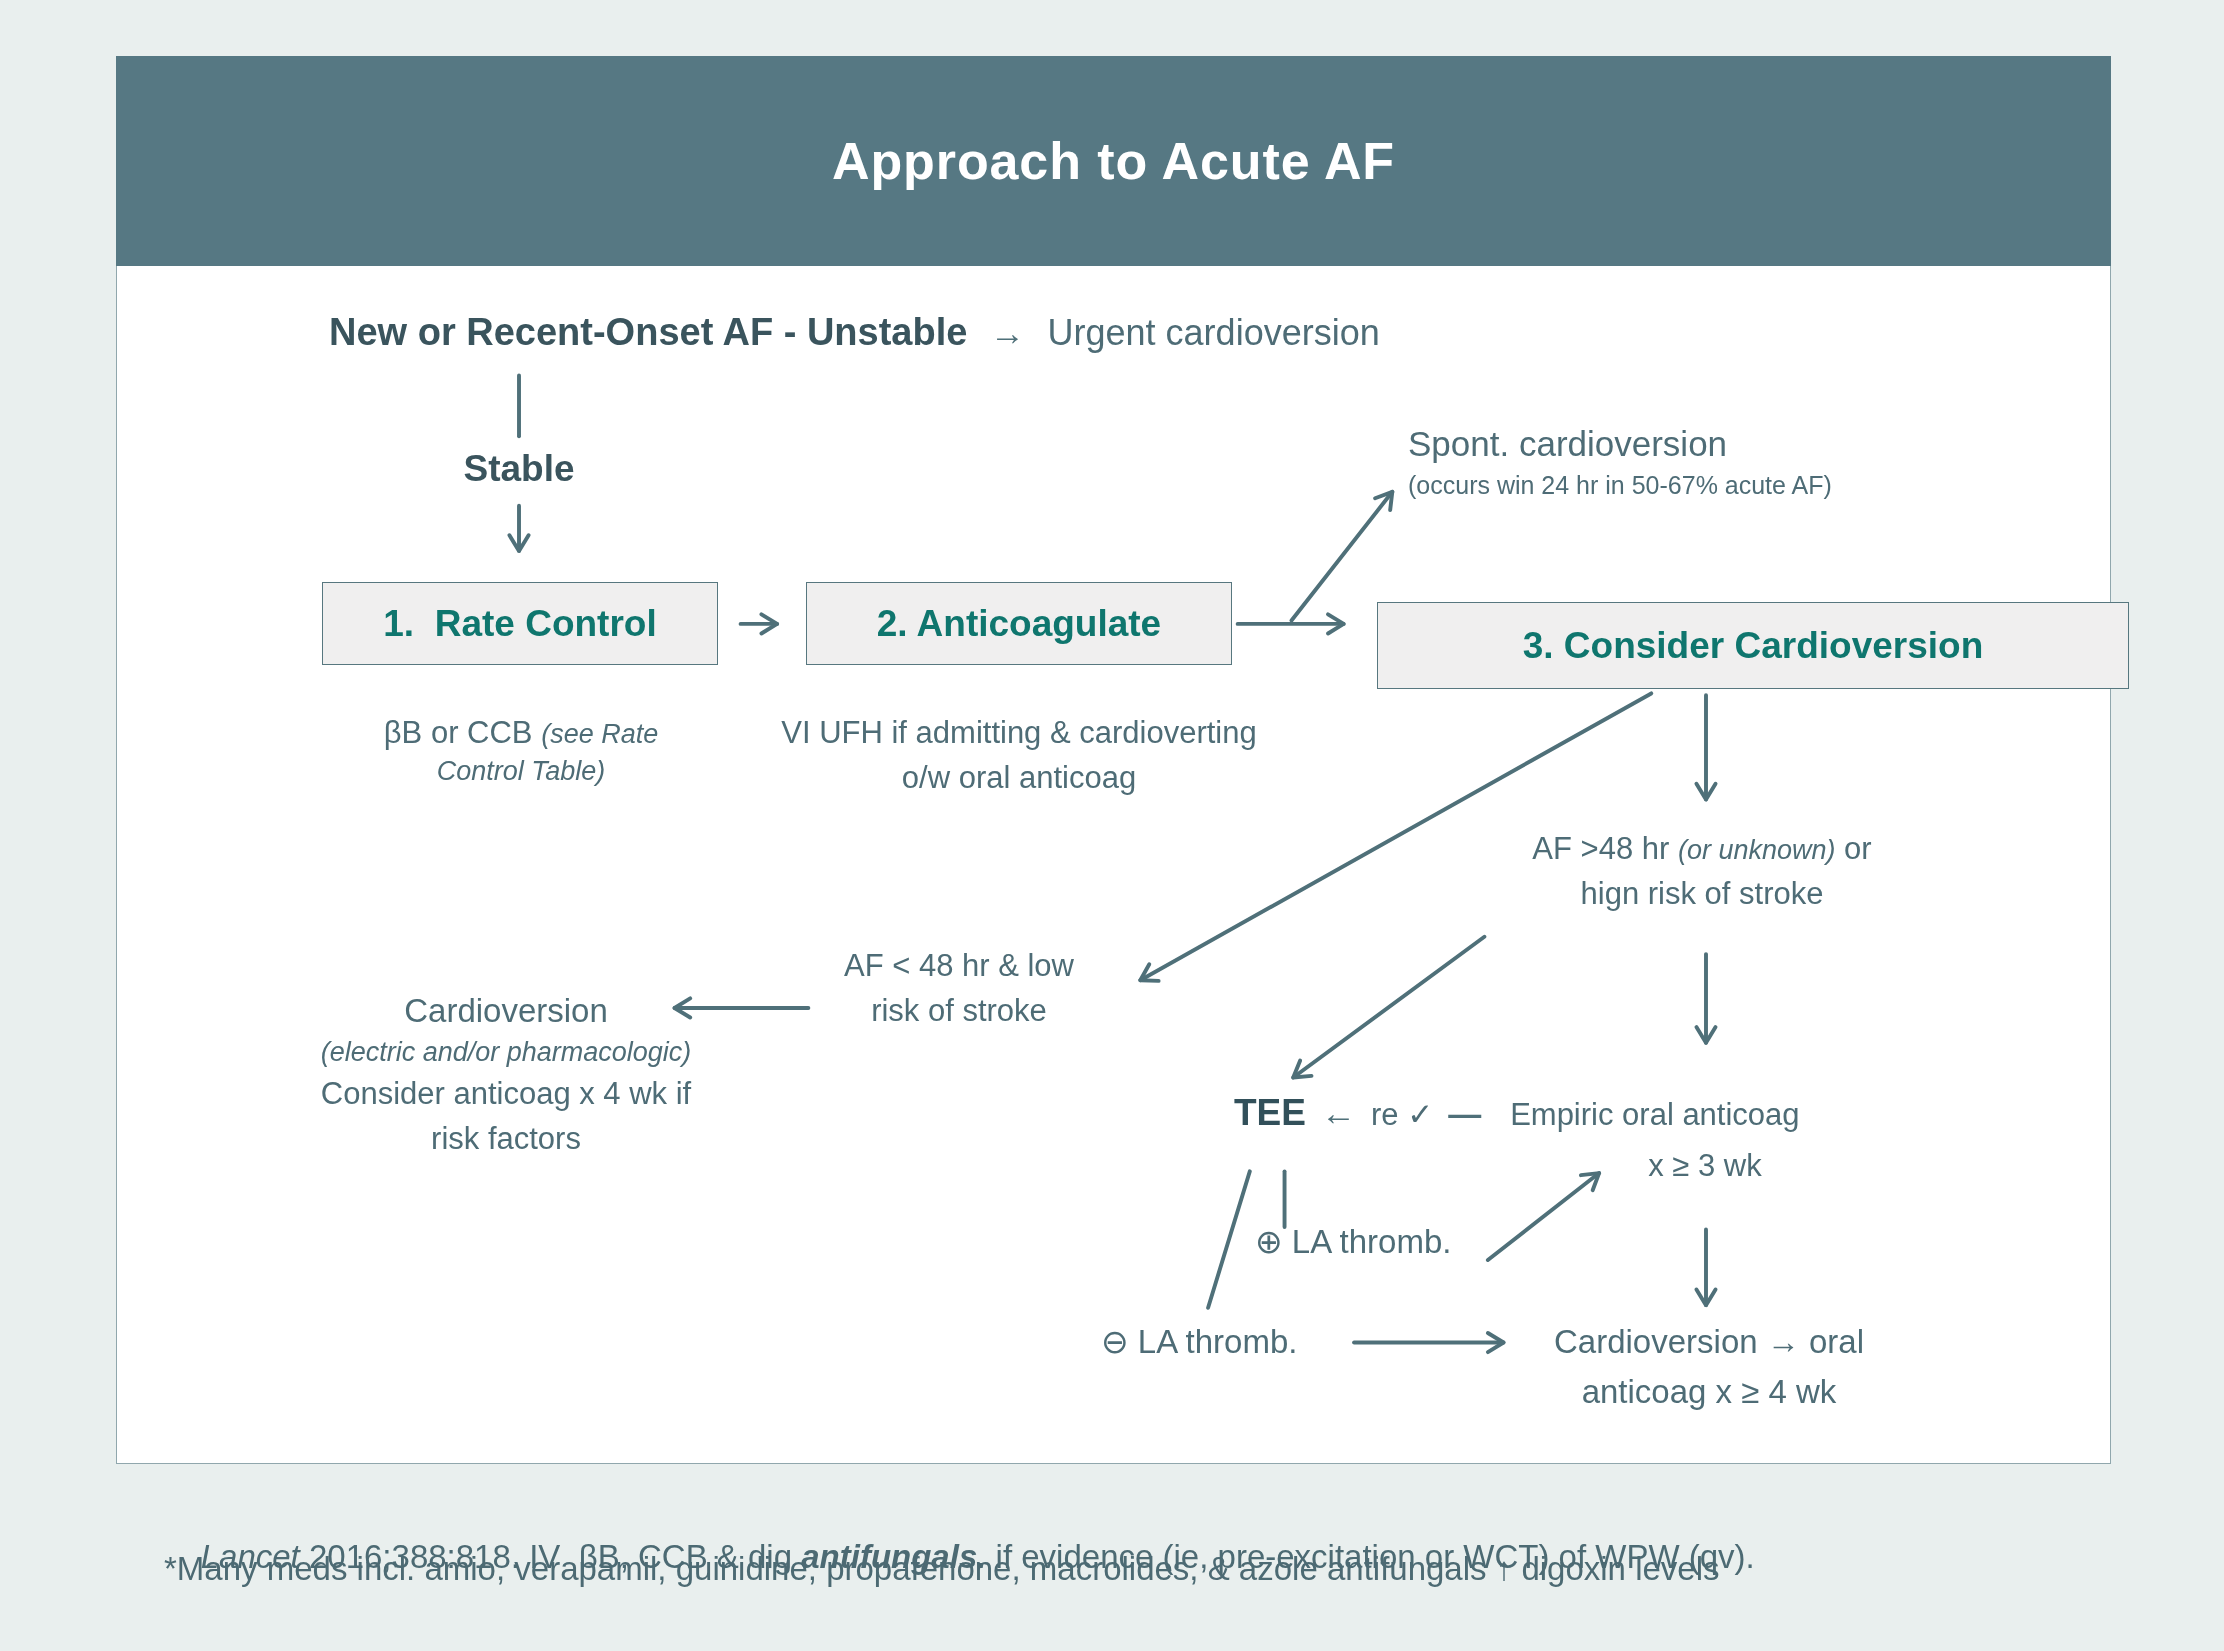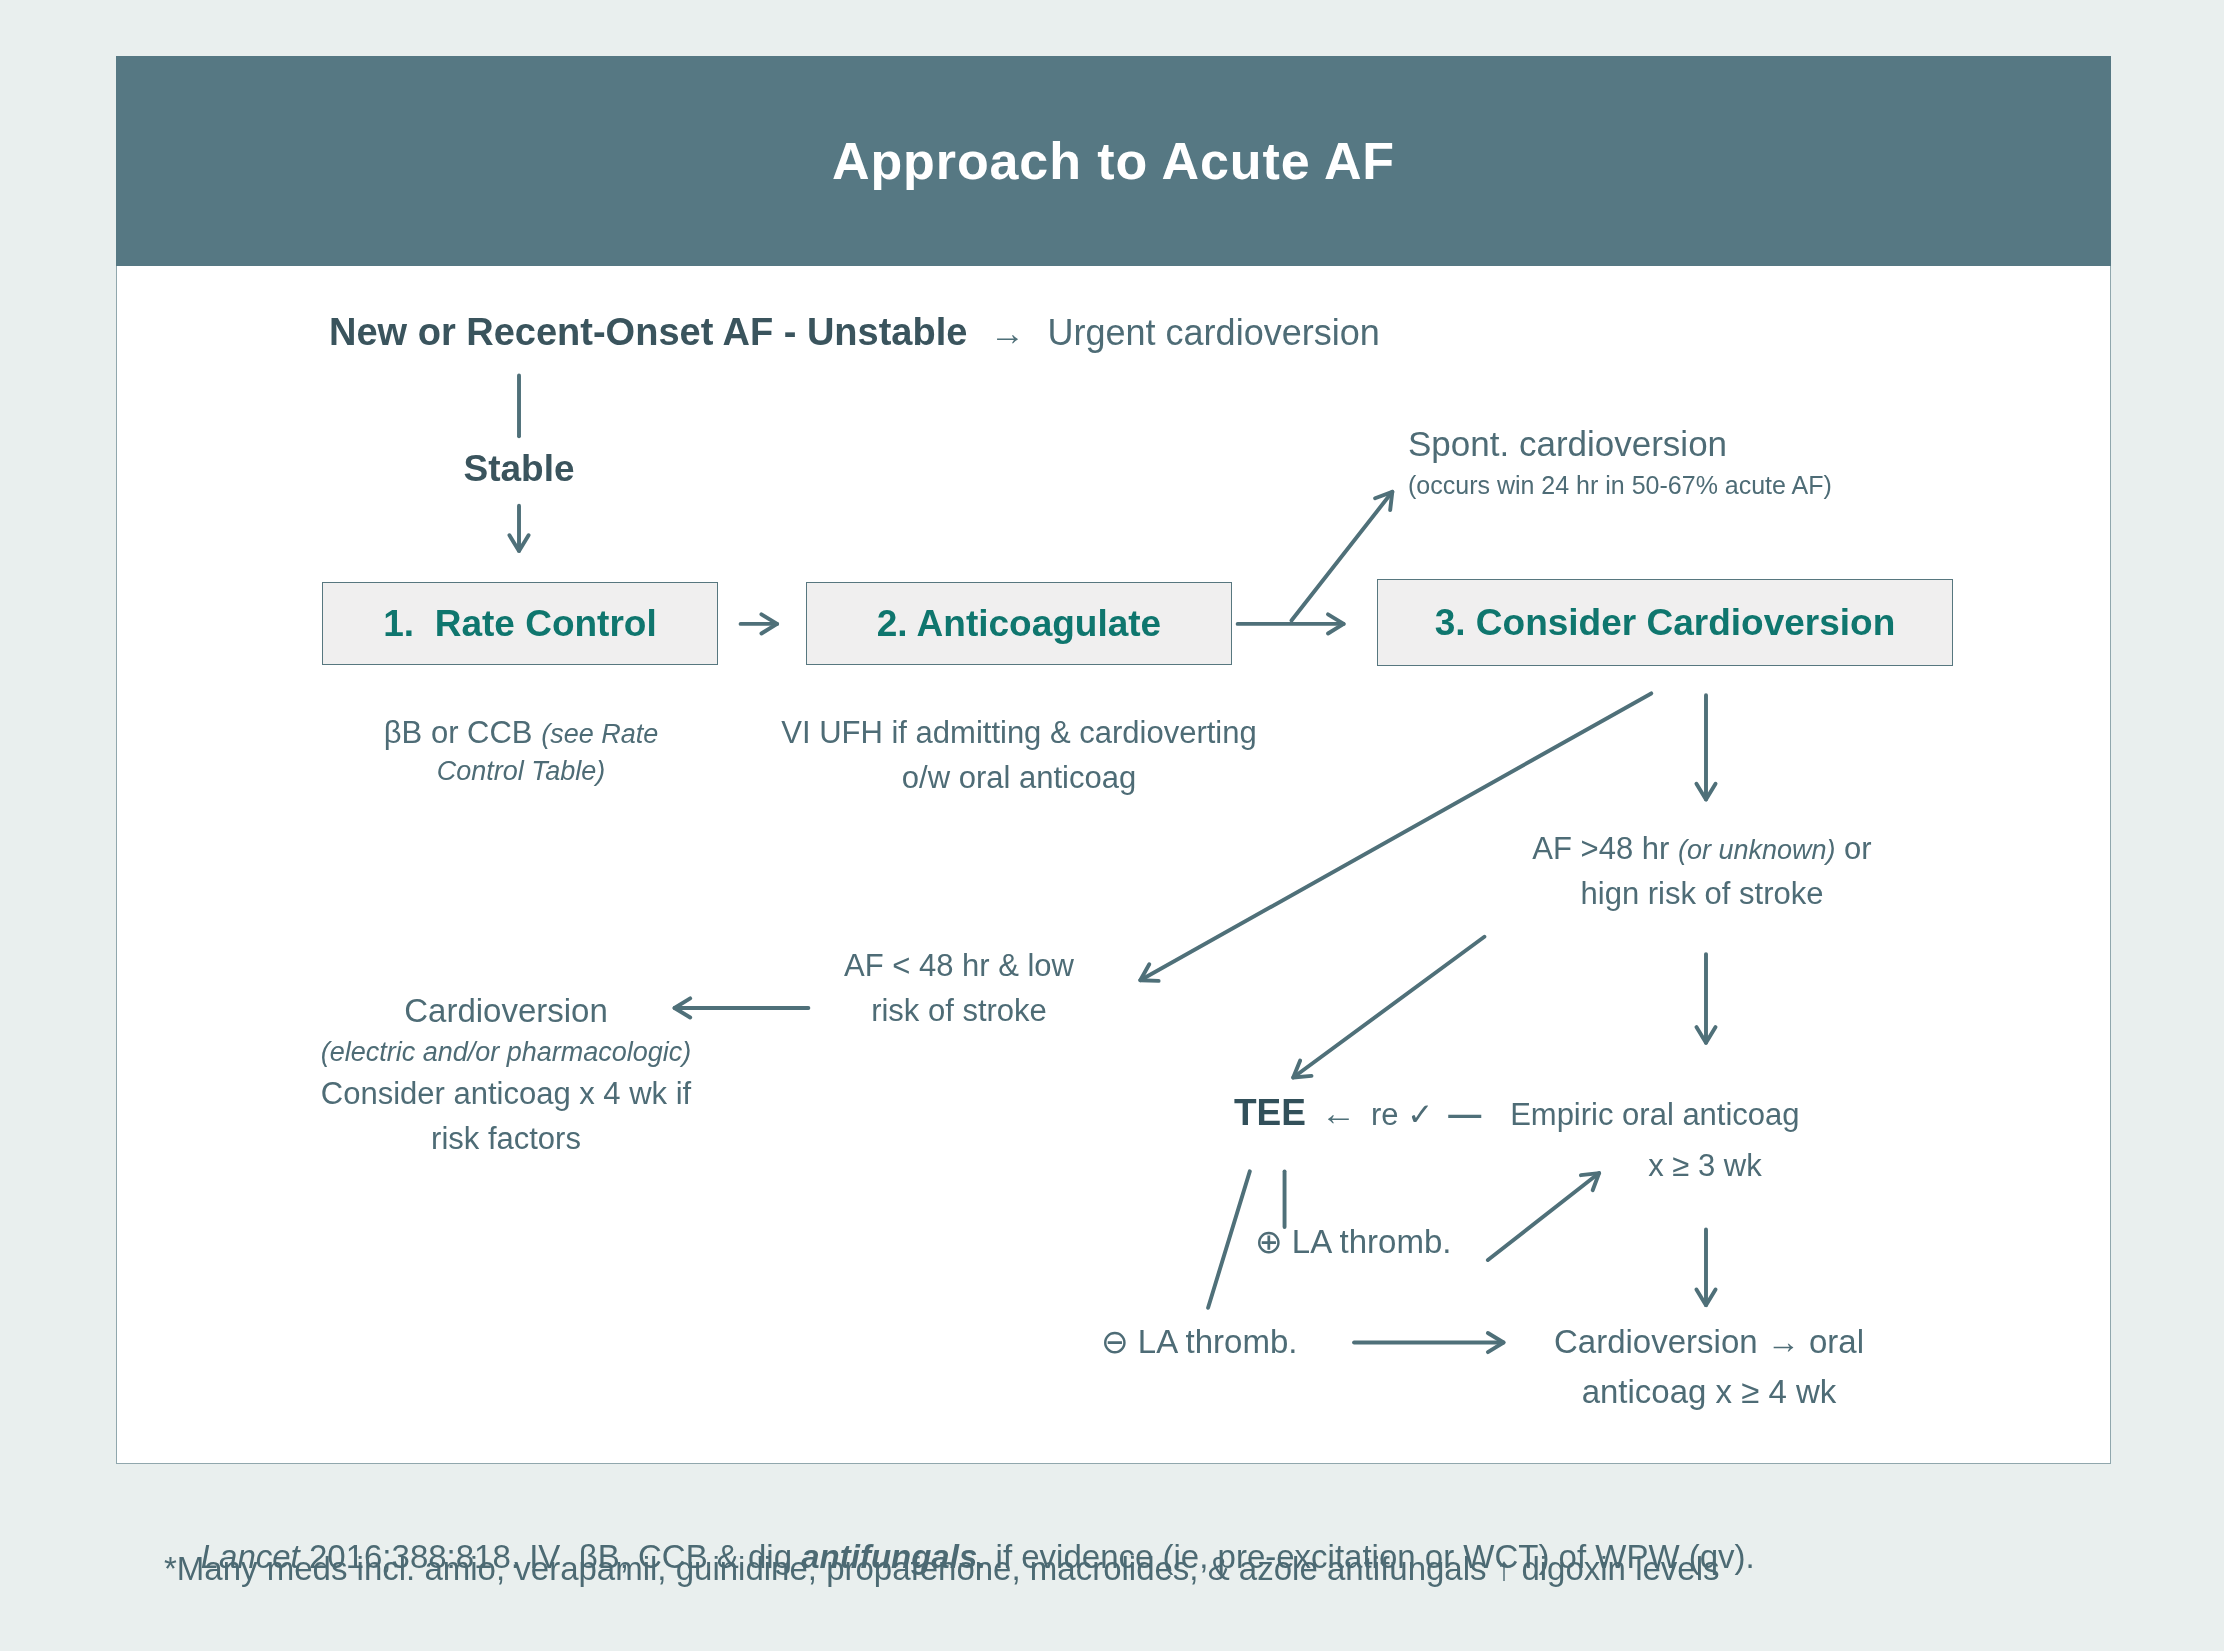--- a/index.html
+++ b/index.html
@@ -73,21 +73,21 @@
     <div class="t-body" style="font-size:35px;">Spont. cardioversion</div>
     <div class="t-body fs29" style="margin-top:7px;">(occurs win 24 hr in 50-67% acute AF)</div>
   </div>
 
   <div class="abs box" style="left:322px;top:582px;width:396px;height:83px;">
     <span>1.  Rate Control</span>
   </div>
   <div class="abs box" style="left:806px;top:582px;width:426px;height:83px;">
     <span>2. Anticoagulate</span>
   </div>
-  <div class="abs box" style="left:1377px;top:579px;width:576px;height:87px;">
+  <div class="abs box" style="left:1377px;top:602px;width:752px;height:87px;">
     <span>3. Consider Cardioversion</span>
   </div>
 
   <div class="abs ctr" style="left:521px;top:711px;width:304px;">
     <span class="t-body fs36">βB or CCB </span><span class="t-body fs31i">(see Rate Control Table)</span>
   </div>
 
   <div class="abs ctr t-body fs36" style="left:1019px;top:711px;width:487px;">VI UFH if admitting &amp; cardioverting o/w oral anticoag</div>
 
   <div class="abs ctr" style="left:1702px;top:827px;width:539px;">

